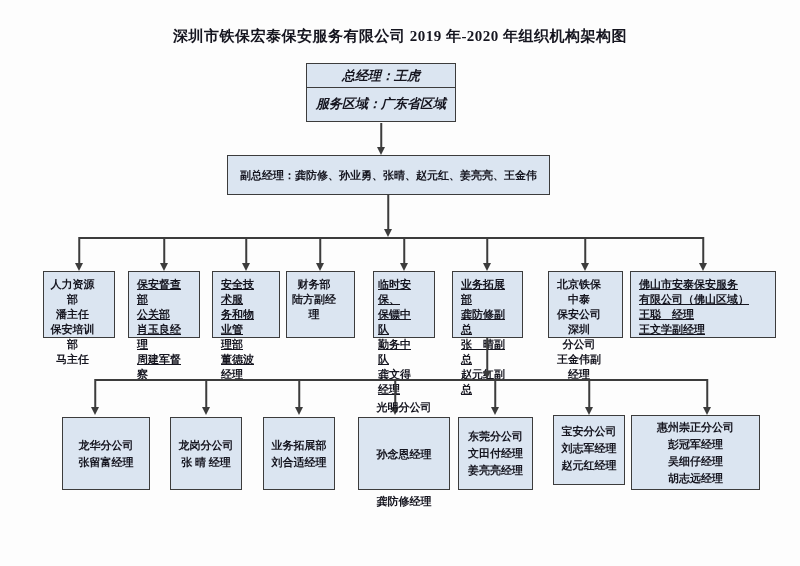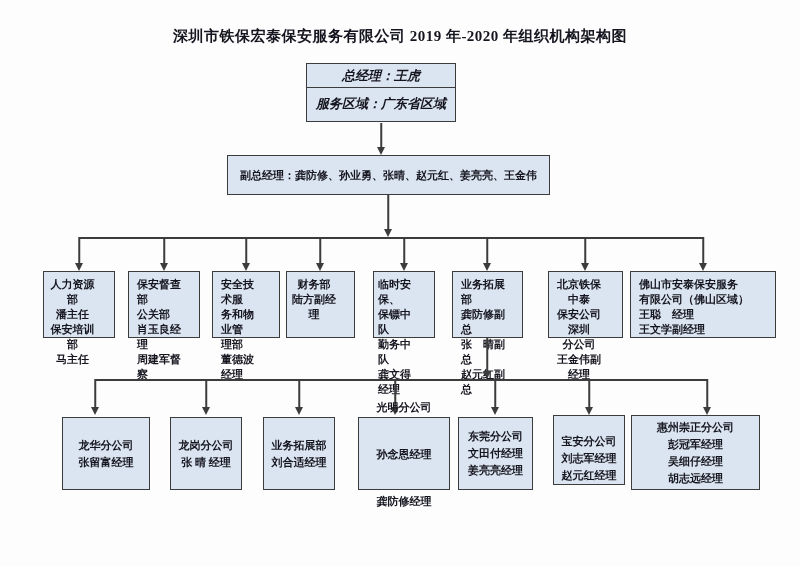--- a/index.html
+++ b/index.html
@@ -23,27 +23,27 @@
     font-size:13px;font-weight:bold;font-style:italic;
   }
   .topbox .cell1{height:25px;}
   .topbox .cell2{height:35px;margin-top:-1.5px;}
   .vicebox{
     left:227px;top:155px;width:323px;height:40px;
     display:flex;align-items:center;justify-content:center;
     font-size:11px;white-space:nowrap;
   }
   .dept{top:271px;height:67px;padding:5px 16px 0 3px;}
-  .dept.al{padding-left:8px;text-align:left;}
+  .dept.al{padding-left:8px;text-align:left;text-decoration:underline;}
   .dept.ac{text-align:center;}
   .branch{
     top:417px;height:73px;display:flex;flex-direction:column;
     justify-content:center;text-align:center;line-height:17px;
   }
-  .branch.vtop{justify-content:flex-start;padding-top:17px;box-sizing:border-box;}
+  .branch.vtop{justify-content:flex-start;padding-top:7px;box-sizing:border-box;}
   .vline{position:absolute;width:1.5px;background:#3c3c3c;transform:translateX(-0.75px);}
   .hline{position:absolute;height:1.5px;background:#3c3c3c;}
   .arr{
     position:absolute;width:0;height:0;
     border-left:4px solid transparent;border-right:4px solid transparent;
     border-top:8px solid #3c3c3c;transform:translateX(-4px);
   }
   .ln{min-height:15px;}
 </style>
 </head>

